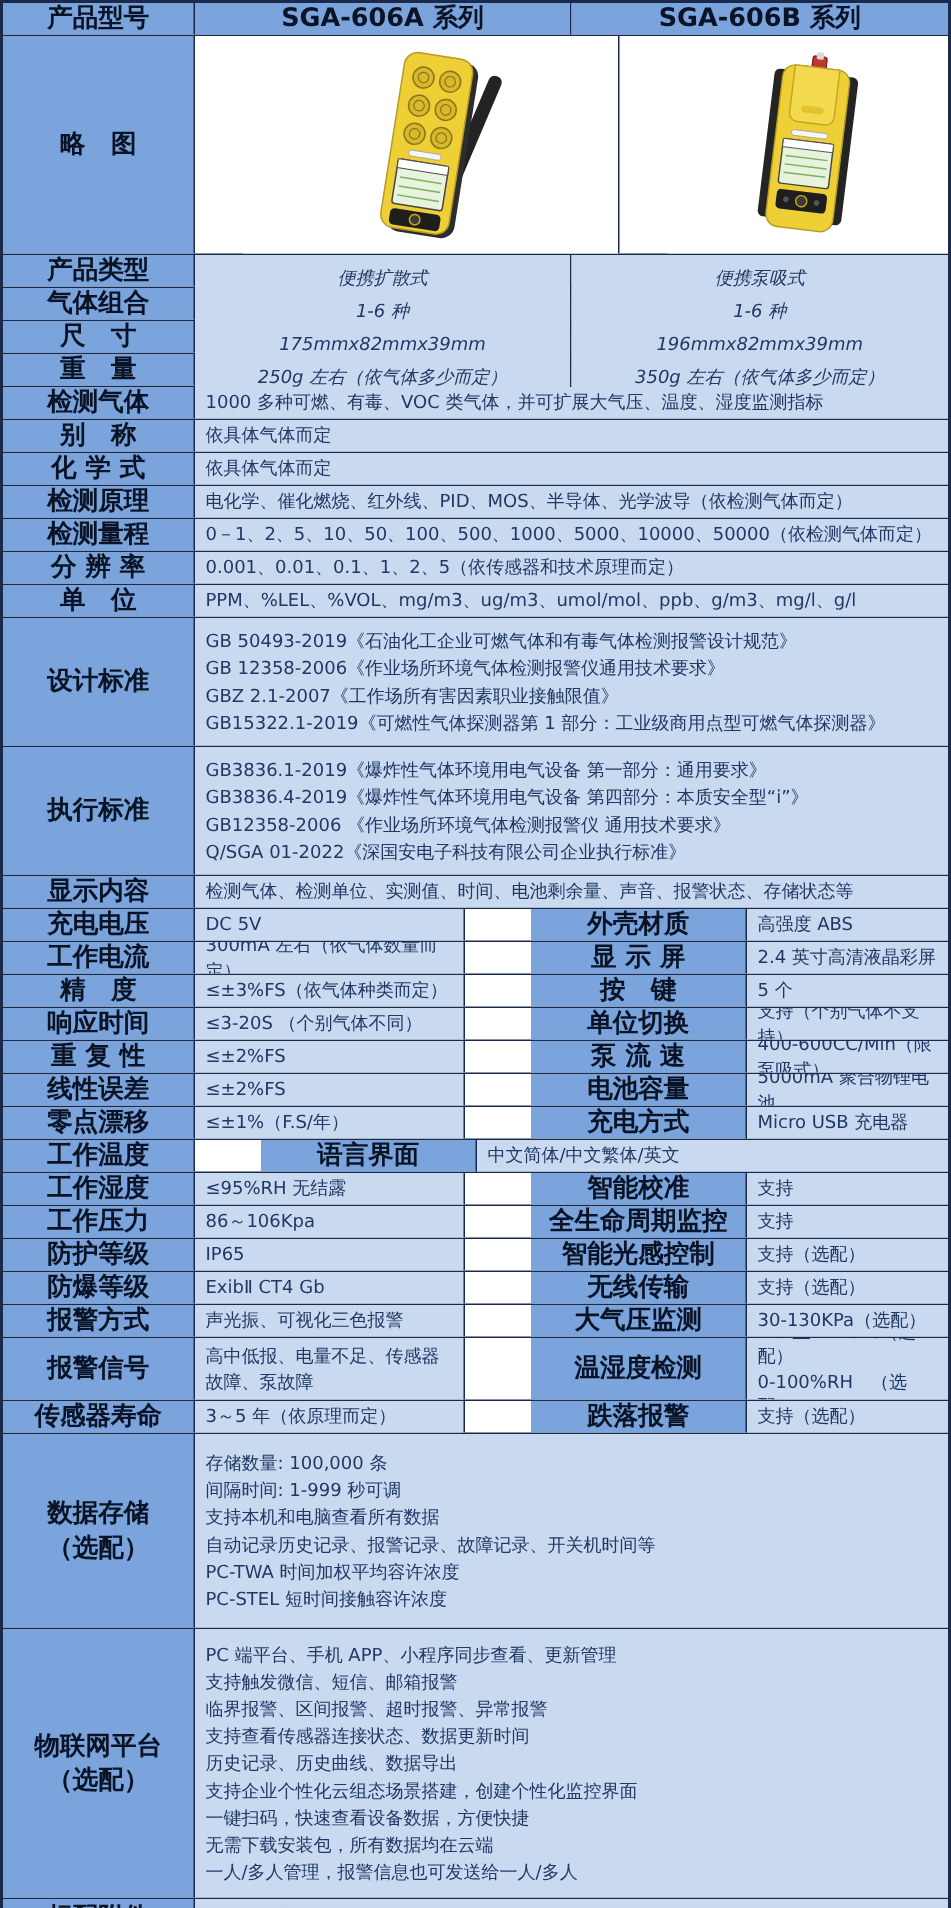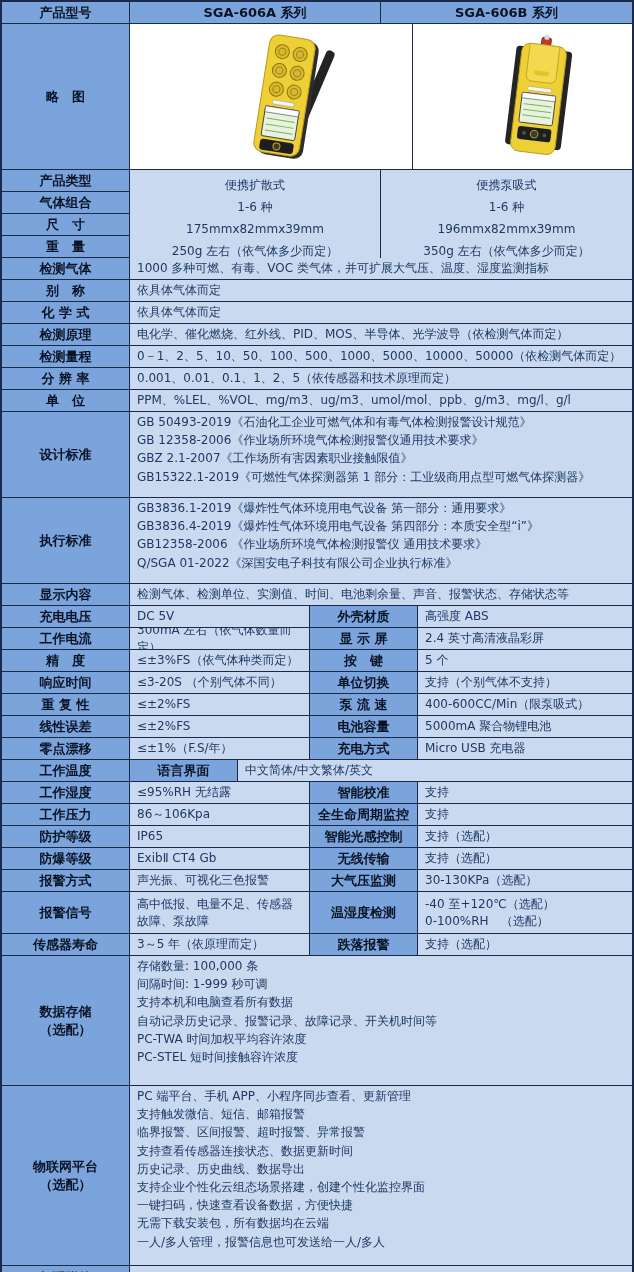--- a/index.html
+++ b/index.html
@@ -29,34 +29,34 @@
     white-space:pre-line;
     color:var(--value-fg);
     font-size:12px;
     line-height:1.35;
   }
   .cell:last-child{border-right:none;}
   .lab{
     background:var(--label-bg);
     color:var(--label-fg);
     font-weight:bold;
-    font-size:13px;
+    font-size:17px;
     justify-content:center;
     text-align:center;
   }
   .val{background:var(--value-bg);padding:1px 7px;}
-  .val.center{justify-content:center;text-align:center;padding:15px 3px;}
-  .val.lines{flex-direction:column;align-items:flex-start;justify-content:flex-start;}
+  .val.center{justify-content:center;text-align:center;padding:15px 3px;font-style:italic;}
+  .val.lines{flex-direction:column;align-items:flex-start;justify-content:center;}
   .val.lines div{padding:1px 0;}
   
   .c-lab{width:128px;flex:none;}
   .c-half{width:251px;flex:none;text-align:center;}
   .c-rest{flex:1;}
   .c-v1{width:180px;flex:none;}
-  .c-l2{width:108px;flex:none;}
+  .c-l2{width:144px;flex:none;margin-left:44px;}
   
   .h1{height:22px;}
   .h2{height:42px;}
   .h-img{height:146px;gap:32px;}
   .h-std{height:86px;}
   .h-store{height:130px;}
   .h-iot{height:180px;}
   .h-acc{height:24px;}
   .img-cell{background:#fff;justify-content:center;align-items:center;padding:0;}
   .hdr{background:var(--label-bg);}

